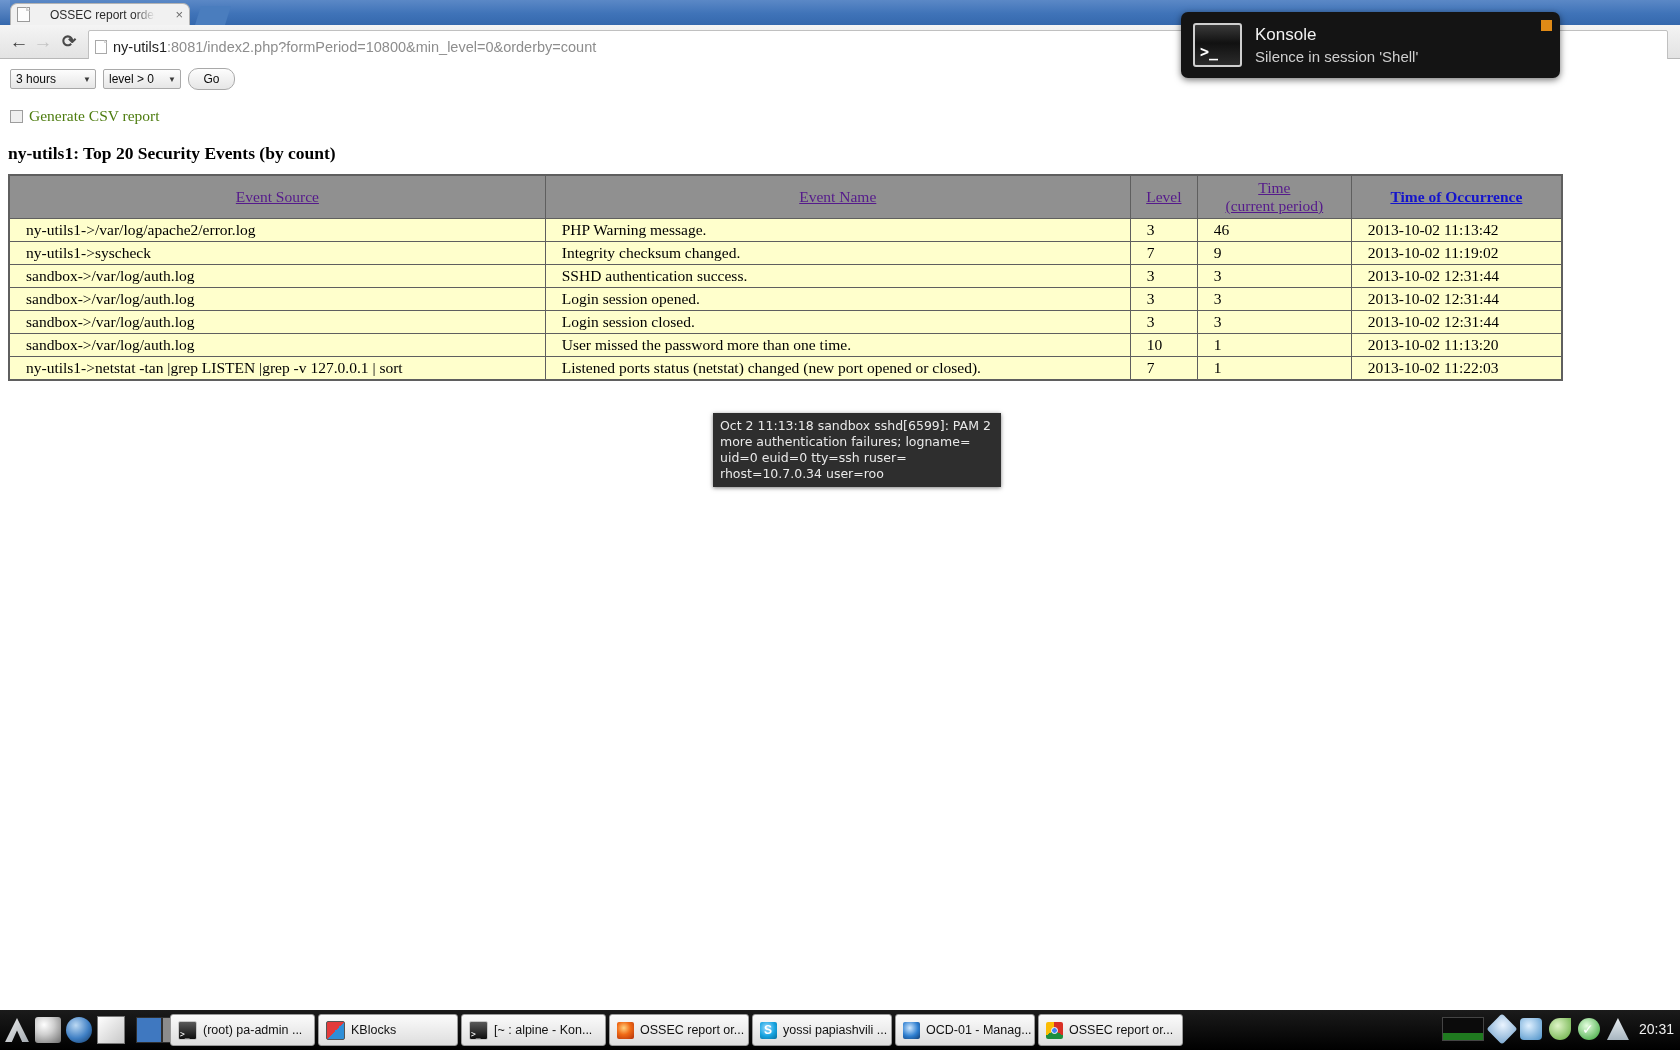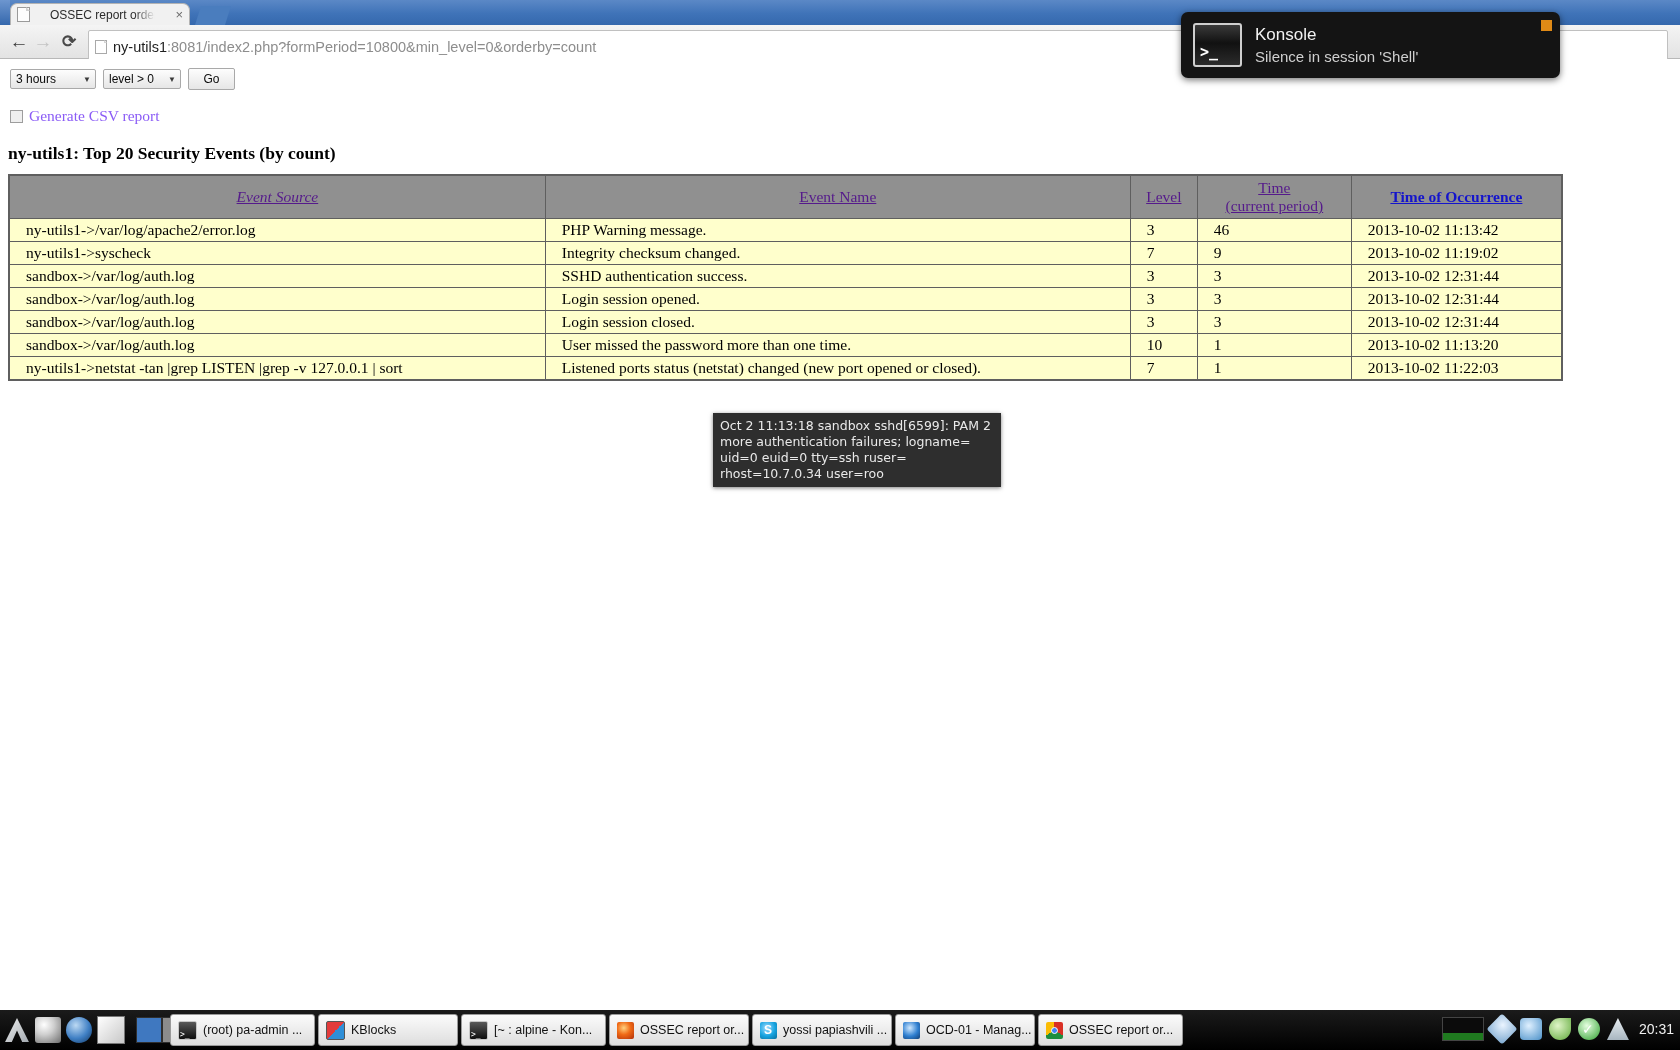--- a/index.html
+++ b/index.html
@@ -90,31 +90,31 @@
     font-size:12px;color:#0b0b0b;font-family:"Liberation Sans",sans-serif;
     display:flex;align-items:center;justify-content:space-between;
     padding:0 4px 0 5px;box-sizing:border-box;cursor:pointer;
   }
   .sel-period{width:86px;}
   .sel-level{width:78px;}
   .caret{font-size:8px;color:#3a3a3a;margin-left:6px;}
   .gobtn{
     height:20px;min-width:31px;padding:0 7px;
     background:linear-gradient(to bottom,#fdfdfd,#e6e6e6);
-    border:1px solid #a9a9a9;border-radius:2px;
+    border:1px solid #a9a9a9;border-radius:10px;
     font-size:12px;color:#0b0b0b;display:flex;align-items:center;justify-content:center;
     cursor:pointer;font-family:"Liberation Sans",sans-serif;
   }
 
   .csvrow{position:absolute;left:10px;top:48px;display:flex;align-items:center;gap:6px;}
   .cbx{
     width:13px;height:13px;background:#efefef;border:1px solid #9d9d9d;
     box-sizing:border-box;cursor:pointer;
   }
-  .csvlbl{font-family:"Liberation Serif",serif;font-size:15.5px;color:#8b5cf6;}
+  .csvlbl{font-family:"Liberation Serif",serif;font-size:15.5px;color:#4d7c0f;}
 
   .heading{
     position:absolute;left:8px;top:84px;
     font-family:"Liberation Serif",serif;font-weight:bold;font-size:17.5px;color:#000;
   }
 
   
   table.report{
     position:absolute;left:8px;top:115px;width:1555px;
     border-collapse:collapse;
@@ -139,21 +139,21 @@
     background:#ffffcc;
     white-space:nowrap;
   }
   .hlink{
     font-family:"Liberation Serif",serif;font-size:15.5px;
     color:#551a8b;text-decoration:underline;cursor:pointer;
   }
   .hlink.unvisited{color:#1414cc;font-weight:bold;}
   .hlink.two{display:block;line-height:1.15;}
 
-  .c-src{width:540px;font-style:italic;}
+  .c-src{width:540px;}
   .c-name{width:590px;}
   .c-lvl{width:60px;}
   .c-cnt{width:155px;}
   .c-time{width:206px;}
 
   
   .notif{
     position:absolute;left:1181px;top:12px;width:379px;height:66px;
     background:#141414;border-radius:7px;
     box-shadow:0 2px 7px rgba(0,0,0,.55);

